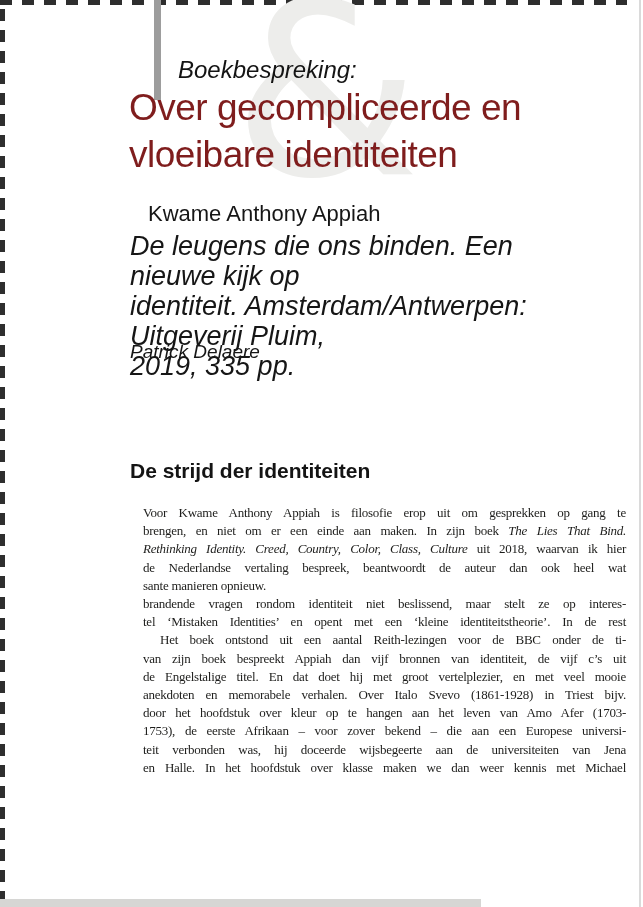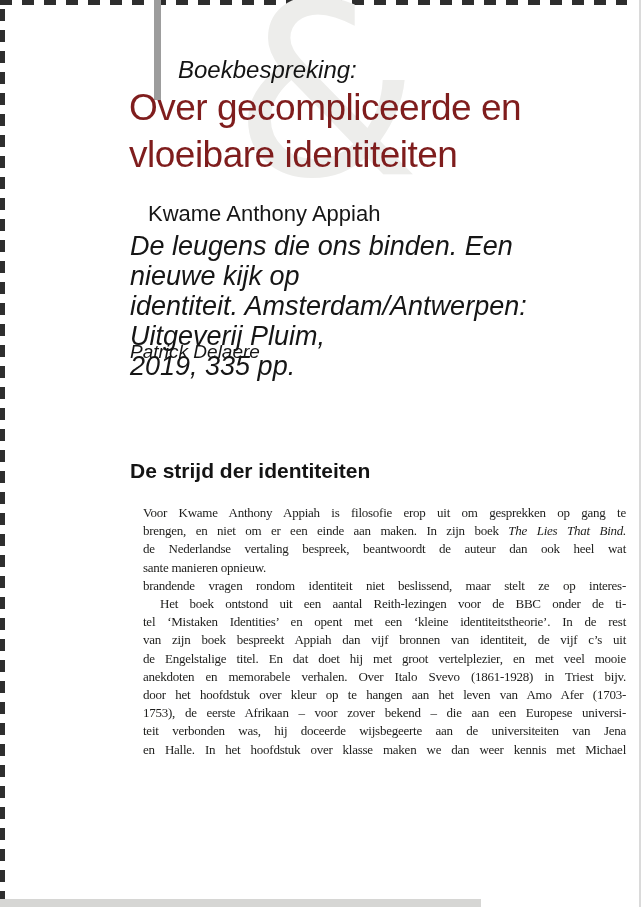--- a/index.html
+++ b/index.html
@@ -79,25 +79,26 @@
     <div>2019, 335 pp.</div>
   </div>
 
   <div class="reviewer">Patrick Delaere</div>
 
   <div class="section-heading">De strijd der identiteiten</div>
 
   <div class="body-text">
       <div class="body-line"><span>Voor Kwame Anthony Appiah is filosofie erop uit om gesprekken op gang te</span></div>
       <div class="body-line"><span>brengen, en niet om er een einde aan maken. In zijn boek </span><span class="it">The Lies That Bind.</span></div>
+      <div class="body-line"><span class="it">Rethinking Identity. Creed, Country, Color, Class, Culture</span><span> uit 2018, waarvan ik hier</span></div>
       <div class="body-line"><span>de Nederlandse vertaling bespreek, beantwoordt de auteur dan ook heel wat</span></div>
       <div class="body-line last"><span>sante manieren opnieuw.</span></div>
       <div class="body-line"><span>brandende vragen rondom identiteit niet beslissend, maar stelt ze op interes-</span></div>
+      <div class="body-line"><span>tel ‘Mistaken Identities’ en opent met een ‘kleine identiteitstheorie’. In de rest</span></div>
       <div class="body-line indent"><span>Het boek ontstond uit een aantal Reith-lezingen voor de BBC onder de ti-</span></div>
-      <div class="body-line"><span>tel ‘Mistaken Identities’ en opent met een ‘kleine identiteitstheorie’. In de rest</span></div>
       <div class="body-line"><span>van zijn boek bespreekt Appiah dan vijf bronnen van identiteit, de vijf c’s uit</span></div>
       <div class="body-line"><span>de Engelstalige titel. En dat doet hij met groot vertelplezier, en met veel mooie</span></div>
       <div class="body-line"><span>anekdoten en memorabele verhalen. Over Italo Svevo (1861-1928) in Triest bijv.</span></div>
       <div class="body-line"><span>door het hoofdstuk over kleur op te hangen aan het leven van Amo Afer (1703-</span></div>
       <div class="body-line"><span>1753), de eerste Afrikaan – voor zover bekend – die aan een Europese universi-</span></div>
       <div class="body-line"><span>teit verbonden was, hij doceerde wijsbegeerte aan de universiteiten van Jena</span></div>
       <div class="body-line"><span>en Halle. In het hoofdstuk over klasse maken we dan weer kennis met Michael</span></div>
     </div>
 
 </div>

